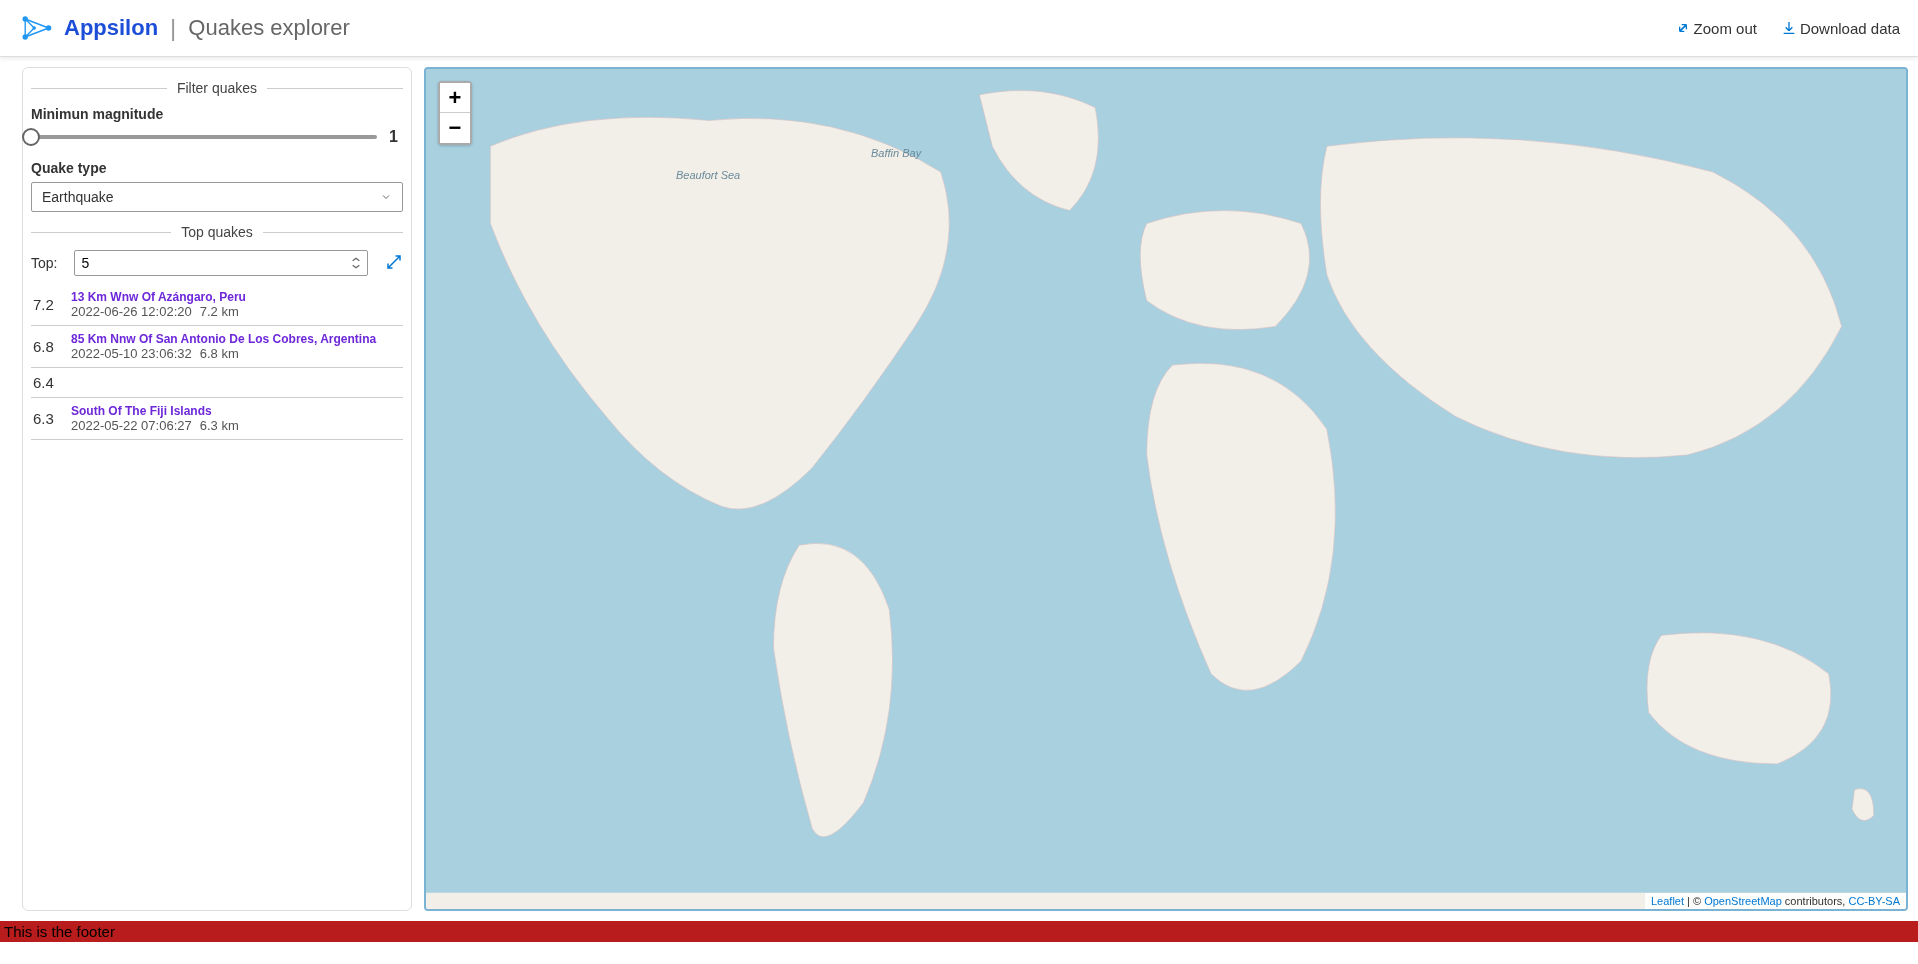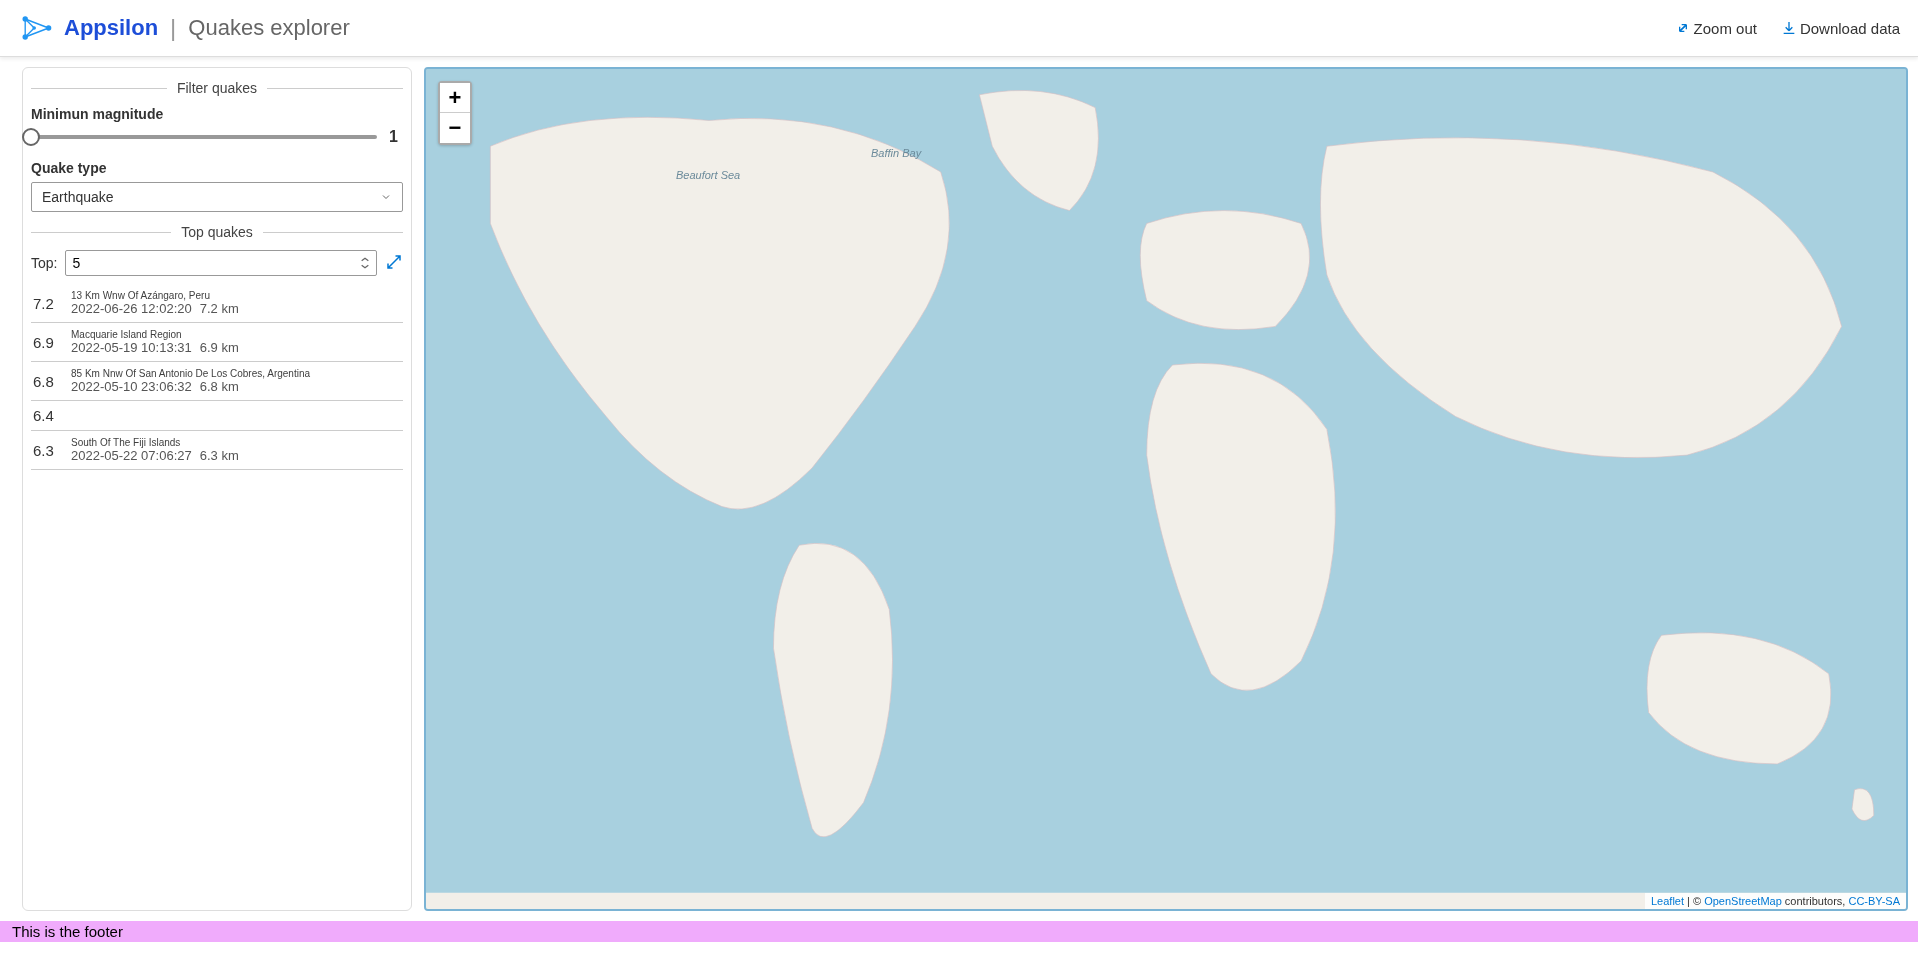--- a/index.html
+++ b/index.html
@@ -65,21 +65,21 @@
     
     .dropdown {
       width: 100%; padding: 6px 10px;
       border: 1px solid #999; border-radius: 2px;
       display: flex; justify-content: space-between; align-items: center;
       background: #fff; cursor: pointer; margin-bottom: 12px;
       font-size: 14px;
     }
     .dropdown svg { width: 12px; height: 12px; stroke: #666; }
     
-    .top-row { display: flex; align-items: center; gap: 8px; margin-bottom: 8px; }
+    .top-row { display: flex; align-items: center; gap: 17px; margin-bottom: 8px; }
     .top-label { font-size: 14px; }
     .spinner {
       flex: 1; display: flex; align-items: center;
       border: 1px solid #999; border-radius: 2px;
       padding: 4px 6px; background: #fff;
     }
     .spinner input {
       flex: 1; border: none; outline: none; font-size: 14px;
     }
     .spinner-arrows { display: flex; flex-direction: column; line-height: 0; }
@@ -88,21 +88,21 @@
     .expand-btn svg { width: 18px; height: 18px; stroke: #0078d4; }
     
     .quake-list { }
     .quake-item {
       display: flex; align-items: center; gap: 10px;
       padding: 6px 2px;
       border-bottom: 1px solid #ccc;
     }
     .quake-mag { font-weight: 400; font-size: 15px; min-width: 28px; }
     .quake-body { flex: 1; }
-    .quake-place { font-weight: 400; font-size: 10px; color: #404040; }
+    .quake-place { font-weight: 700; font-size: 12px; color: #6d28d9; }
     .quake-sub { display: flex; gap: 8px; font-size: 13px; color: #555; }
     
     .map-wrap {
       flex: 1; position: relative;
       border: 2px solid #7ab3d4;
       border-radius: 4px;
       background: #a8d0df;
       overflow: hidden;
     }
     .map-bg {
@@ -133,22 +133,22 @@
     .map-label {
       position: absolute;
       font-style: italic;
       color: #6b8a9a;
       font-size: 11px;
       text-align: center;
       line-height: 1.1;
     }
     
     .footer {
-      background: #f0abfc;
-      padding: 2px 12px;
+      background: #b91c1c;
+      padding: 2px 4px;
       font-size: 15px;
       color: #000;
     }
   </style>
 </head>
 <body>
 
 <div class="header">
   <div class="header-left">
     <svg class="logo-svg" viewBox="0 0 40 40">
@@ -235,30 +235,20 @@
         <div class="quake-mag">7.2</div>
         <div class="quake-body">
           <div class="quake-place">13 Km Wnw Of Azángaro, Peru</div>
           <div class="quake-sub">
             <span>2022-06-26 12:02:20</span>
             <span>7.2 km</span>
           </div>
         </div>
       </div>
       <div class="quake-item">
-        <div class="quake-mag">6.9</div>
-        <div class="quake-body">
-          <div class="quake-place">Macquarie Island Region</div>
-          <div class="quake-sub">
-            <span>2022-05-19 10:13:31</span>
-            <span>6.9 km</span>
-          </div>
-        </div>
-      </div>
-      <div class="quake-item">
         <div class="quake-mag">6.8</div>
         <div class="quake-body">
           <div class="quake-place">85 Km Nnw Of San Antonio De Los Cobres, Argentina</div>
           <div class="quake-sub">
             <span>2022-05-10 23:06:32</span>
             <span>6.8 km</span>
           </div>
         </div>
       </div>
       <div class="quake-item">

